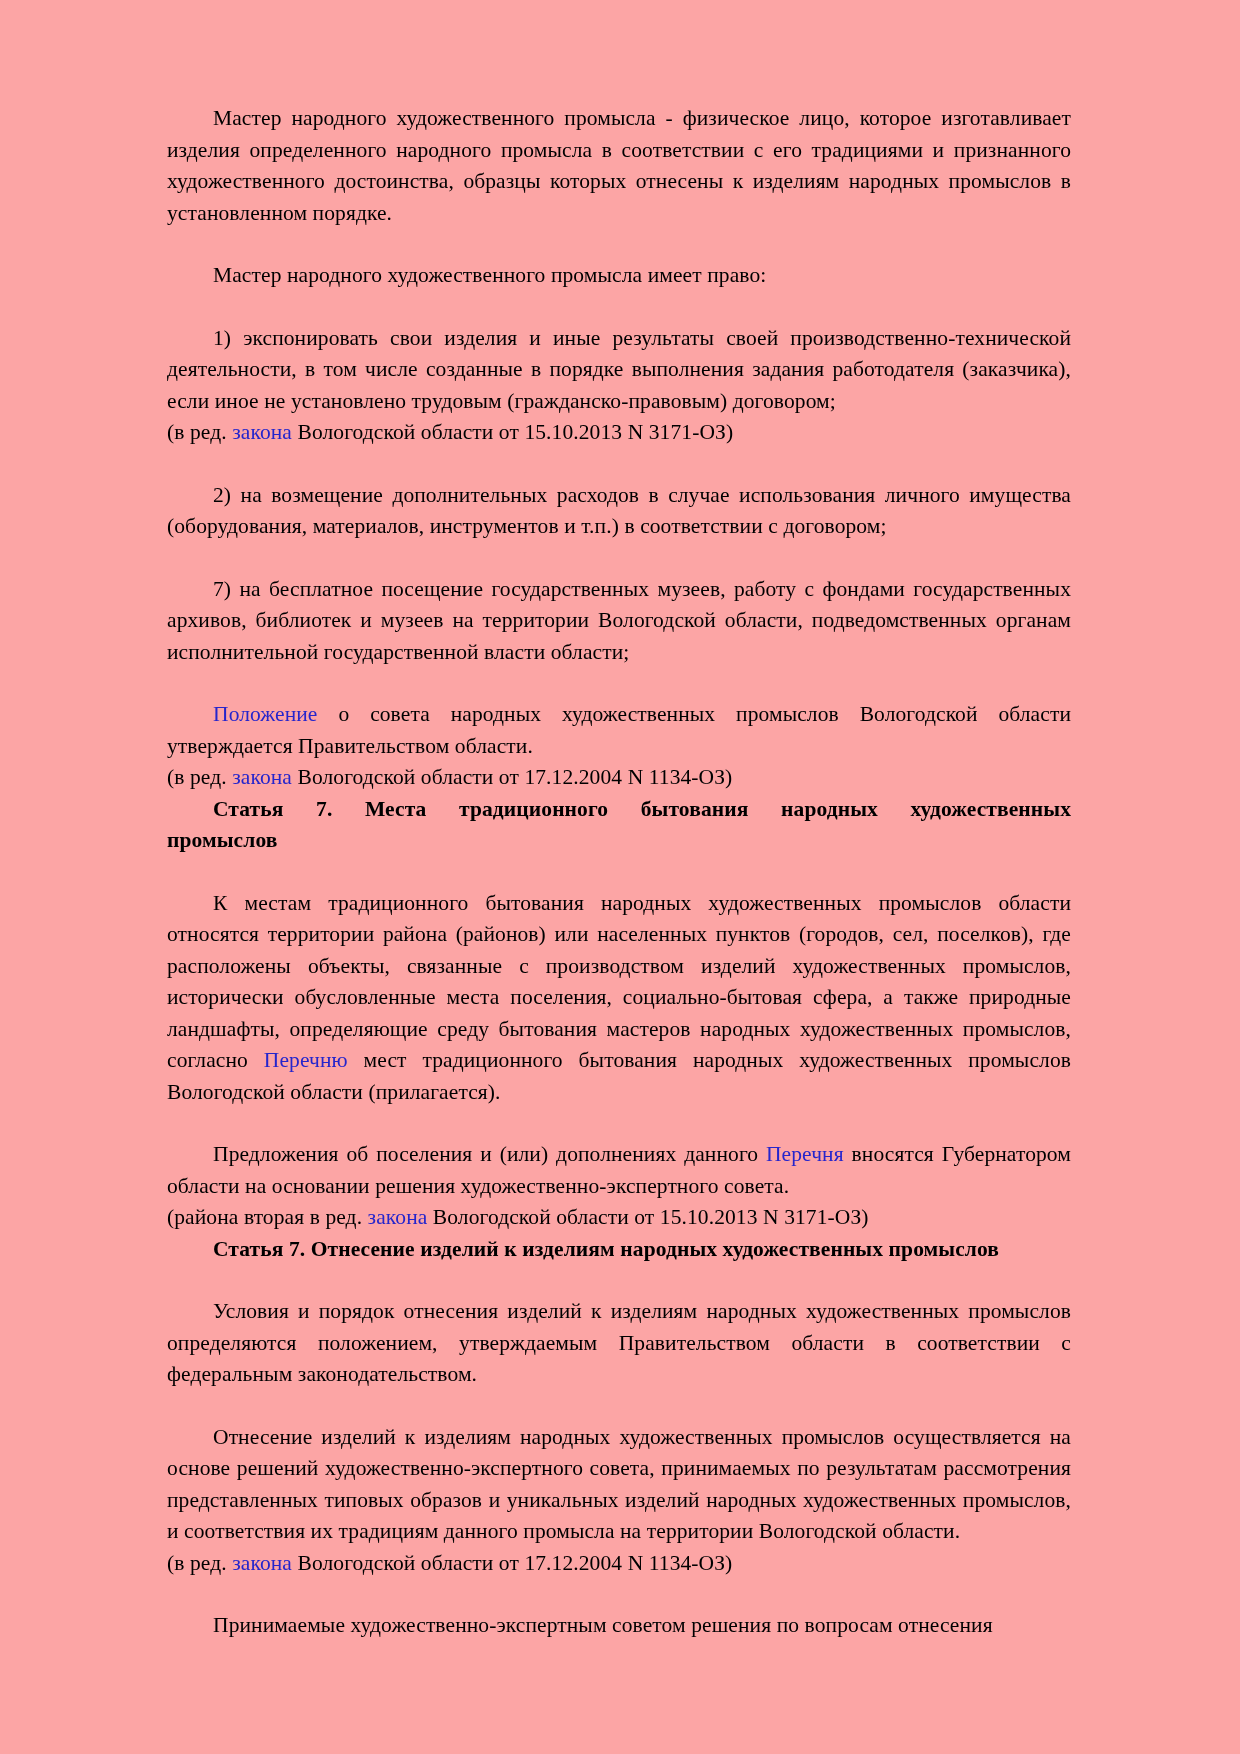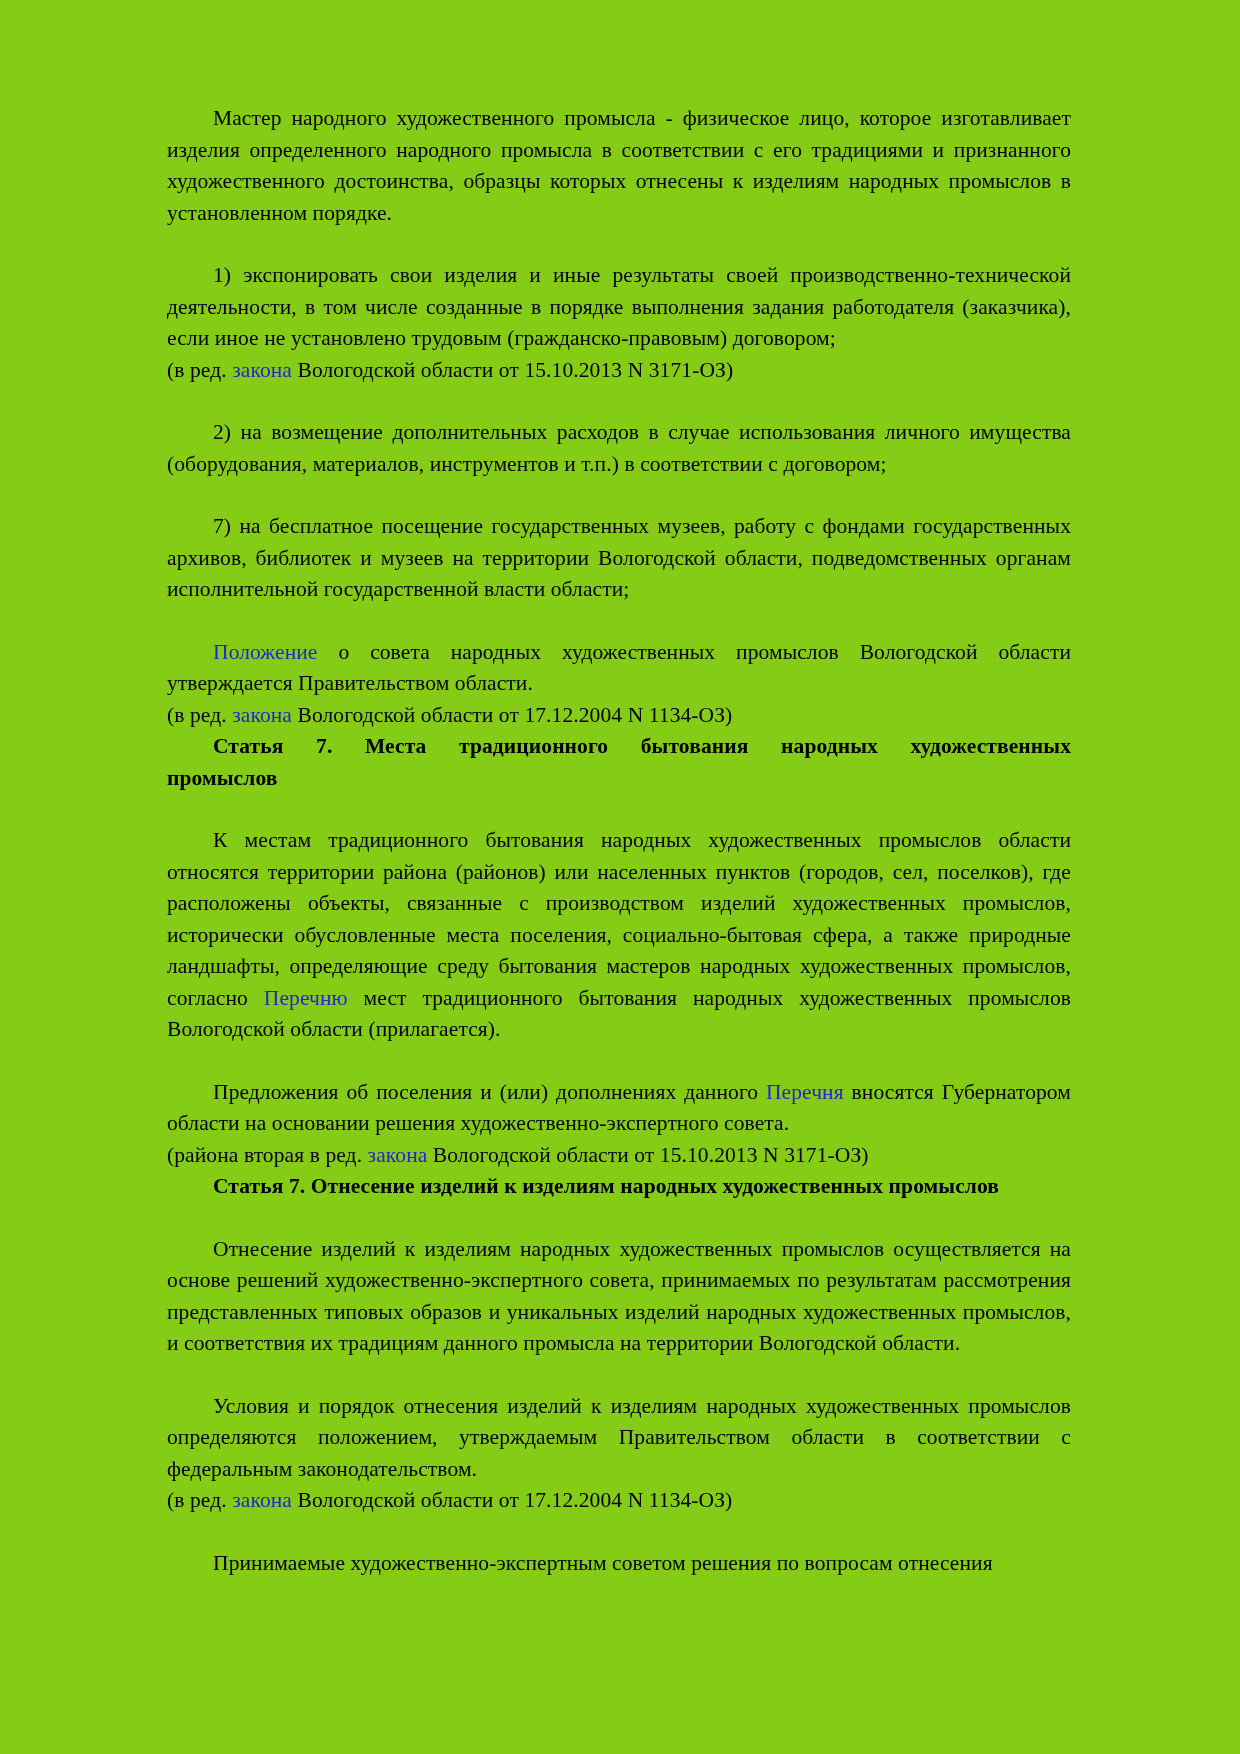--- a/index.html
+++ b/index.html
@@ -9,21 +9,21 @@
     background: #ffffff;
   }
   body {
     font-family: "Liberation Serif", "DejaVu Serif", serif;
     color: #000000;
   }
   .page {
     position: relative;
     width: 1240px;
     height: 1754px;
-    background: #84cc16;
+    background: #fca5a5;
     margin: 0 auto;
     overflow: hidden;
     box-sizing: border-box;
   }
   .content {
     position: absolute;
     left: 167px;
     top: 103px;
     width: 904px;
   }
@@ -65,20 +65,21 @@
   }
 </style>
 </head>
 <body>
 
 <div class="page">
   <div class="content">
 
     <p class="para indent">Мастер народного художественного промысла - физическое лицо, которое изготавливает изделия определенного народного промысла в соответствии с его традициями и признанного художественного достоинства, образцы которых отнесены к изделиям народных промыслов в установленном порядке.</p>
 
+    <p class="para indent gap-lg">Мастер народного художественного промысла имеет право:</p>
 
     <p class="para indent gap-lg">1) экспонировать свои изделия и иные результаты своей производственно-технической деятельности, в том числе созданные в порядке выполнения задания работодателя (заказчика), если иное не установлено трудовым (гражданско-правовым) договором;</p>
 
     <p class="para ref"><span>(в ред. </span><span class="lnk">закона</span><span> Вологодской области от 15.10.2013 N 3171-ОЗ)</span></p>
 
     <p class="para indent gap-lg">2) на возмещение дополнительных расходов в случае использования личного имущества (оборудования, материалов, инструментов и т.п.) в соответствии с договором;</p>
 
     <p class="para indent gap-lg">7) на бесплатное посещение государственных музеев, работу с фондами государственных архивов, библиотек и музеев на территории Вологодской области, подведомственных органам исполнительной государственной власти области;</p>
 
 
@@ -90,22 +91,22 @@
     <p class="heading noindent" style="text-align:left;text-indent:0;font-family:Liberation Serif, serif;">промыслов</p>
 
     <p class="para indent gap-lg"><span>К местам традиционного бытования народных художественных промыслов области относятся территории района (районов) или населенных пунктов (городов, сел, поселков), где расположены объекты, связанные с производством изделий художественных промыслов, исторически обусловленные места поселения, социально-бытовая сфера, а также природные ландшафты, определяющие среду бытования мастеров народных художественных промыслов, согласно </span><span class="lnk">Перечню</span><span> мест традиционного бытования народных художественных промыслов Вологодской области (прилагается).</span></p>
 
     <p class="para indent gap-lg"><span>Предложения об поселения и (или) дополнениях данного </span><span class="lnk">Перечня</span><span> вносятся Губернатором области на основании решения художественно-экспертного совета.</span></p>
 
     <p class="para ref"><span>(района вторая в ред. </span><span class="lnk">закона</span><span> Вологодской области от 15.10.2013 N 3171-ОЗ)</span></p>
 
     <p class="heading gap-lg" style="text-align:left;">Статья 7. Отнесение изделий к изделиям народных художественных промыслов</p>
 
+    <p class="para indent gap-lg">Условия и порядок отнесения изделий к изделиям народных художественных промыслов определяются положением, утверждаемым Правительством области в соответствии с федеральным законодательством.</p>
+
     <p class="para indent gap-lg">Отнесение изделий к изделиям народных художественных промыслов осуществляется на основе решений художественно-экспертного совета, принимаемых по результатам рассмотрения представленных типовых образов и уникальных изделий народных художественных промыслов, и соответствия их традициям данного промысла на территории Вологодской области.</p>
-
-    <p class="para indent gap-lg">Условия и порядок отнесения изделий к изделиям народных художественных промыслов определяются положением, утверждаемым Правительством области в соответствии с федеральным законодательством.</p>
 
     <p class="para ref"><span>(в ред. </span><span class="lnk">закона</span><span> Вологодской области от 17.12.2004 N 1134-ОЗ)</span></p>
 
     <p class="para indent gap-lg">Принимаемые художественно-экспертным советом решения по вопросам отнесения</p>
 
   </div>
 </div>
 
 </body></html>

